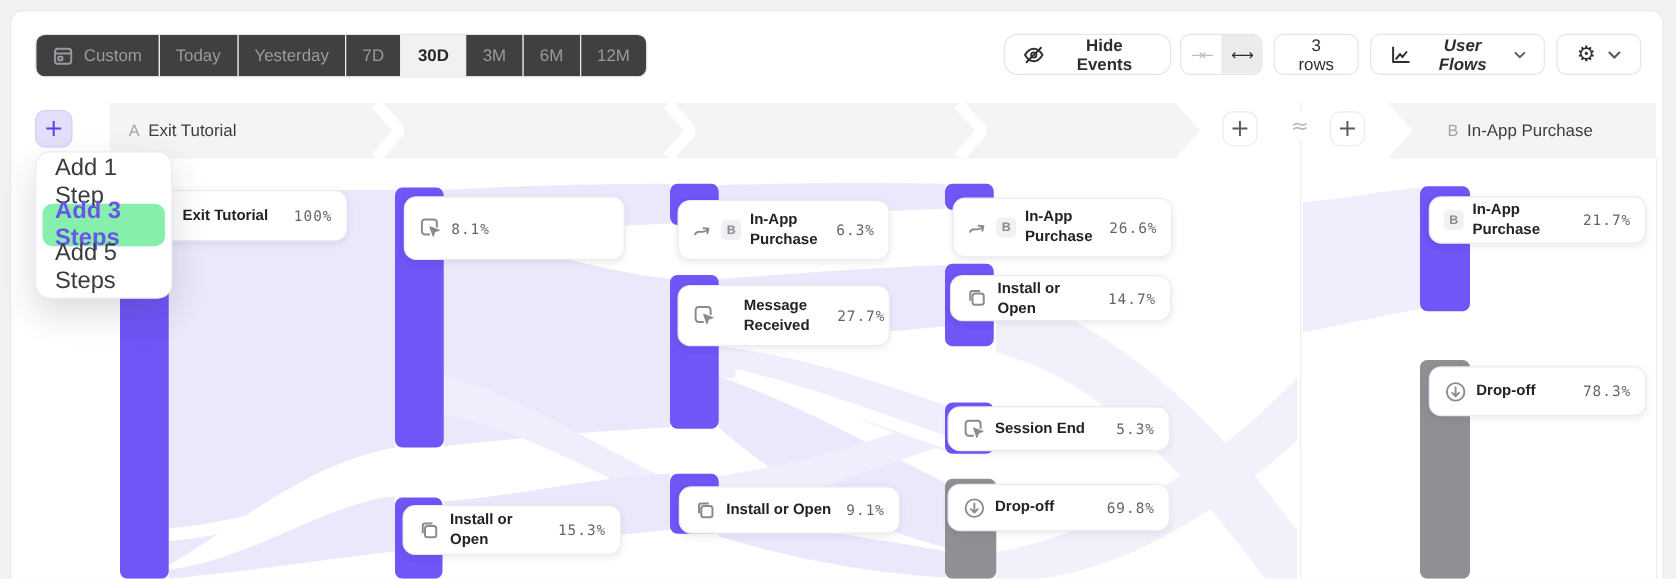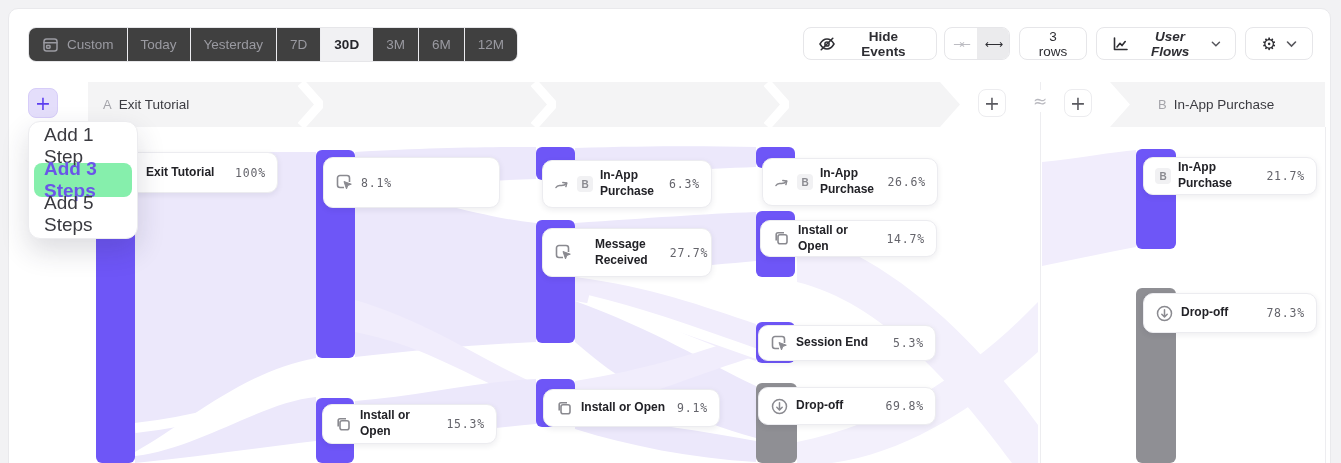--- a/index.html
+++ b/index.html
@@ -275,21 +275,21 @@
       <span>3M</span>
     </button>
     <button class="dr-btn">
       <span>6M</span>
     </button>
     <button class="dr-btn">
       <span>12M</span>
     </button>
   </div>
 
-<button class="tb-btn" style="left:803px;width:134px;">
+<button class="tb-btn" style="left:803px;width:134px;border-radius:11px;">
   <span class="nicon">
     <svg width="18" height="18" viewBox="0 0 18 18" fill="none" stroke="#2e2e33" stroke-width="1.5" stroke-linecap="round">
       <path d="M2,9 C4,5.6 6.5,4 9,4 c2.5,0 5,1.6 7,5 -2,3.4 -4.5,5 -7,5 -2.5,0 -5,-1.6 -7,-5 Z"></path>
       <circle cx="9" cy="9" r="2.1"></circle>
       <line x1="3.2" y1="14.8" x2="14.8" y2="3.2"></line>
     </svg>
   </span>
   <span>Hide Events</span>
 </button>
 

